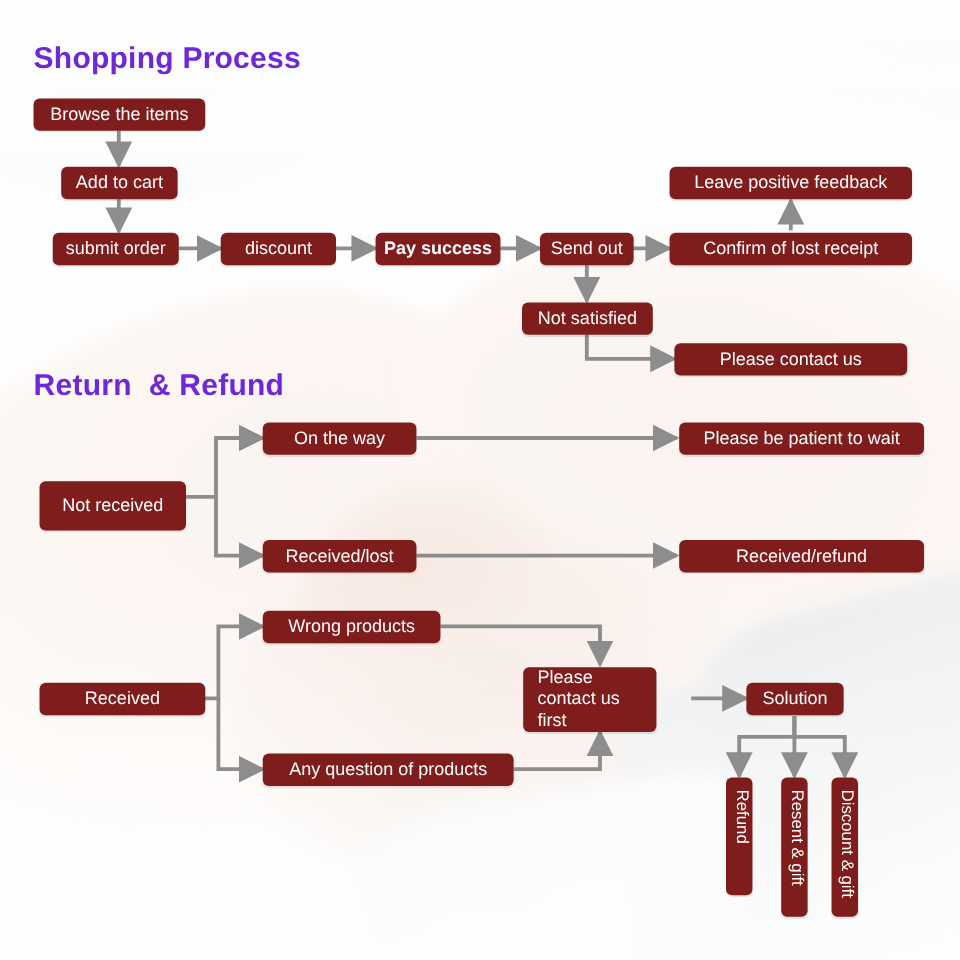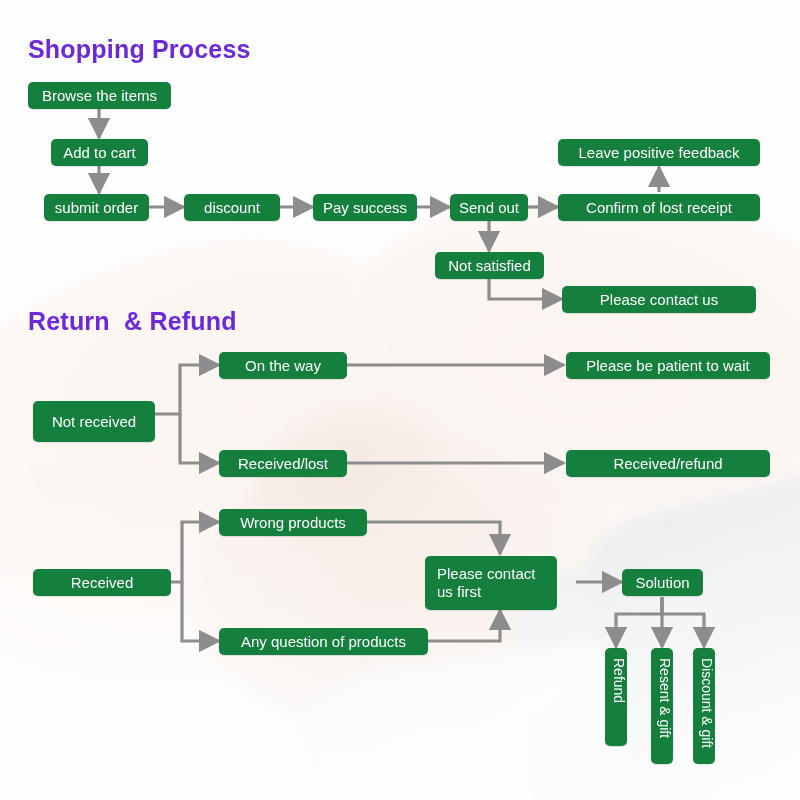--- a/index.html
+++ b/index.html
@@ -132,21 +132,21 @@
     font-weight:bold;
     font-size:25px;
     letter-spacing:0.2px;
     white-space:pre;
     z-index:3;
   }
 
   .node{
     position:absolute;
     box-sizing:border-box;
-    background:#15803d;
+    background:#7f1d1d;
     color:#ffffff;
     border-radius:5px;
     font-size:15px;
     line-height:1.18;
     display:flex;
     align-items:center;
     justify-content:center;
     text-align:center;
     padding:0 8px;
     z-index:3;
@@ -227,21 +227,21 @@
     <div class="heading" style="left:28px;top:307px;">Return  &amp; Refund</div>
 
     <div class="node" style="left:28px;top:82px;width:143px;height:27px;">Browse the items</div>
 
     <div class="node" style="left:51px;top:139px;width:97px;height:27px;">Add to cart</div>
 
     <div class="node" style="left:44px;top:194px;width:105px;height:27px;">submit order</div>
 
     <div class="node" style="left:184px;top:194px;width:96px;height:27px;">discount</div>
 
-    <div class="node" style="left:313px;top:194px;width:104px;height:27px;">Pay success</div>
+    <div class="node" style="left:313px;top:194px;width:104px;height:27px;font-weight:bold;">Pay success</div>
 
     <div class="node" style="left:450px;top:194px;width:78px;height:27px;">Send out</div>
 
     <div class="node" style="left:558px;top:194px;width:202px;height:27px;">Confirm of lost receipt</div>
 
     <div class="node" style="left:558px;top:139px;width:202px;height:27px;">Leave positive feedback</div>
 
     <div class="node" style="left:435px;top:252px;width:109px;height:27px;">Not satisfied</div>
 
     <div class="node" style="left:562px;top:286px;width:194px;height:27px;">Please contact us</div>
@@ -255,21 +255,21 @@
     <div class="node" style="left:566px;top:352px;width:204px;height:27px;">Please be patient to wait</div>
 
     <div class="node" style="left:566px;top:450px;width:204px;height:27px;">Received/refund</div>
 
     <div class="node" style="left:33px;top:569px;width:138px;height:27px;">Received</div>
 
     <div class="node" style="left:219px;top:509px;width:148px;height:27px;">Wrong products</div>
 
     <div class="node" style="left:219px;top:628px;width:209px;height:27px;">Any question of products</div>
 
-    <div class="node multiline" style="left:425px;top:556px;width:132px;height:54px;">Please contact us first</div>
+    <div class="node multiline" style="left:436px;top:556px;width:111px;height:54px;">Please contact us first</div>
 
     <div class="node" style="left:622px;top:569px;width:81px;height:27px;">Solution</div>
 
     <div class="node vert" style="left:605px;top:648px;width:22px;height:98px;">Refund</div>
 
     <div class="node vert" style="left:651px;top:648px;width:22px;height:116px;">Resent &amp; gift</div>
 
     <div class="node vert" style="left:693px;top:648px;width:22px;height:116px;">Discount &amp; gift</div>
 
   </div>

